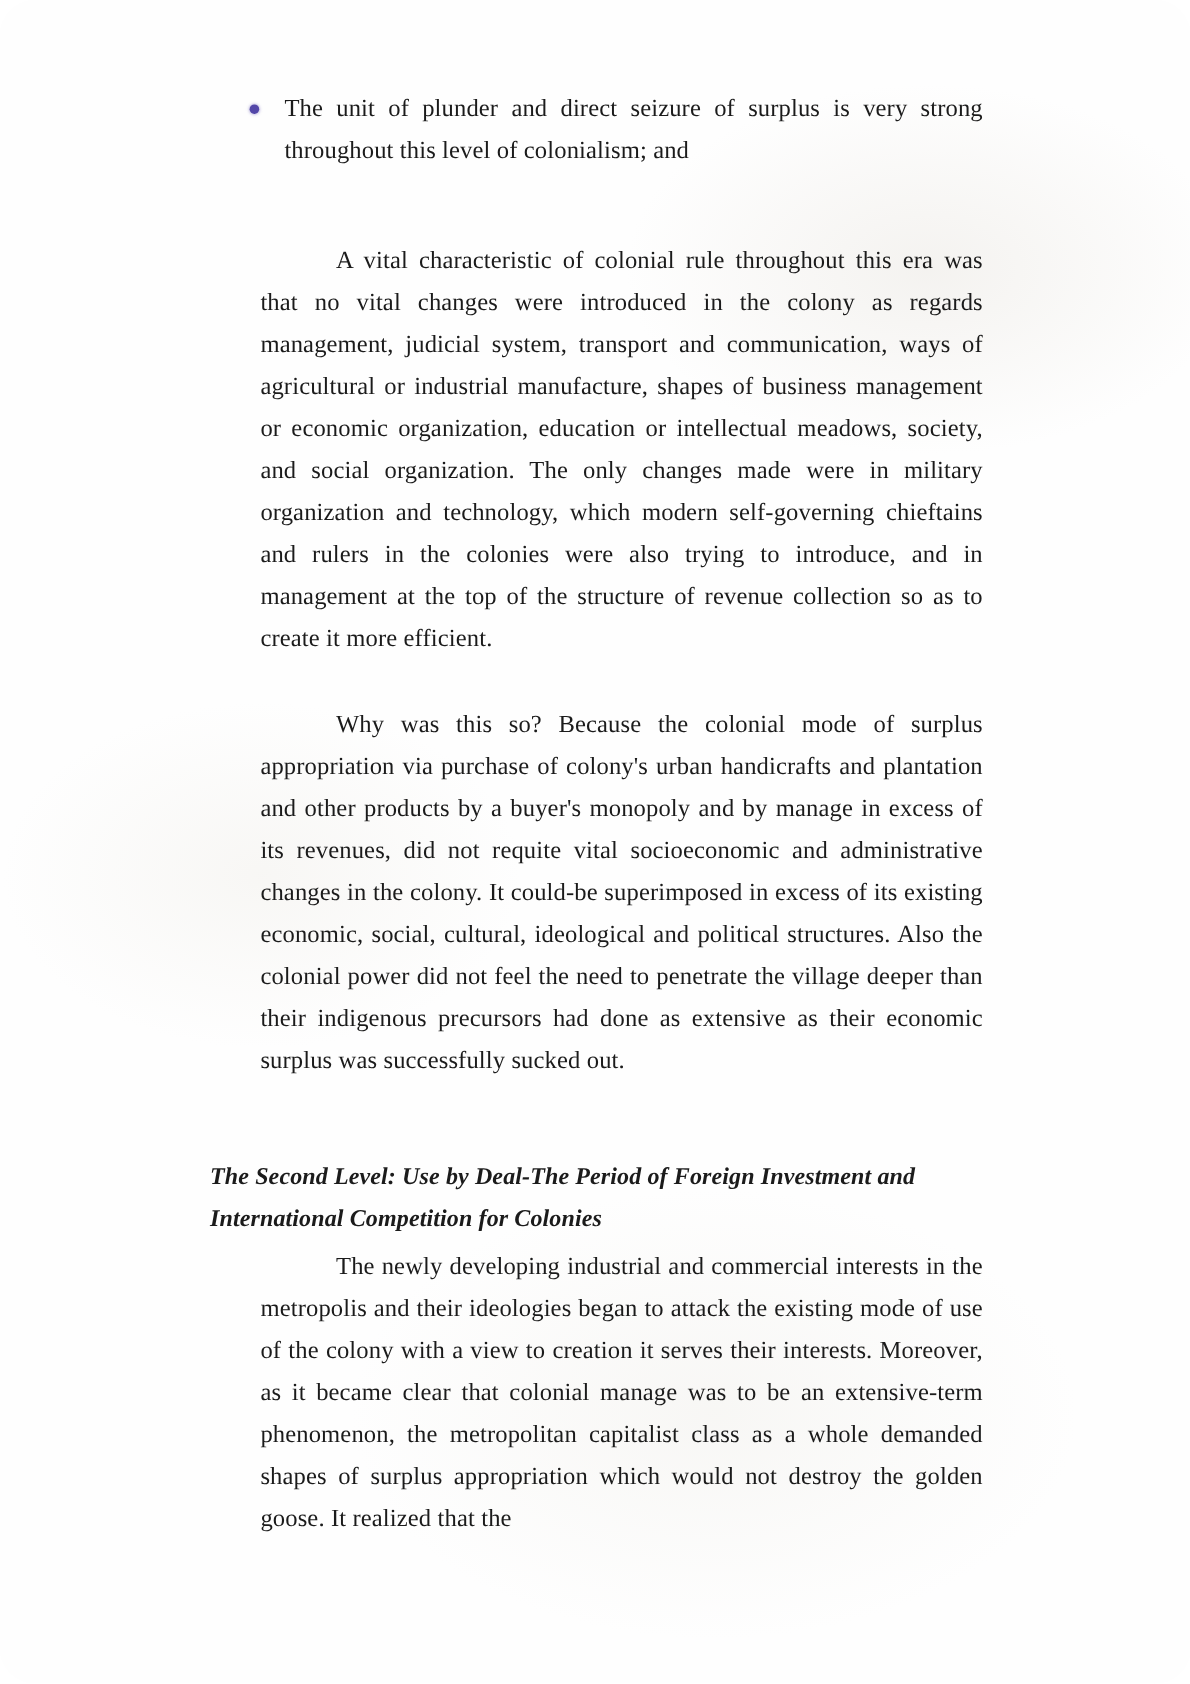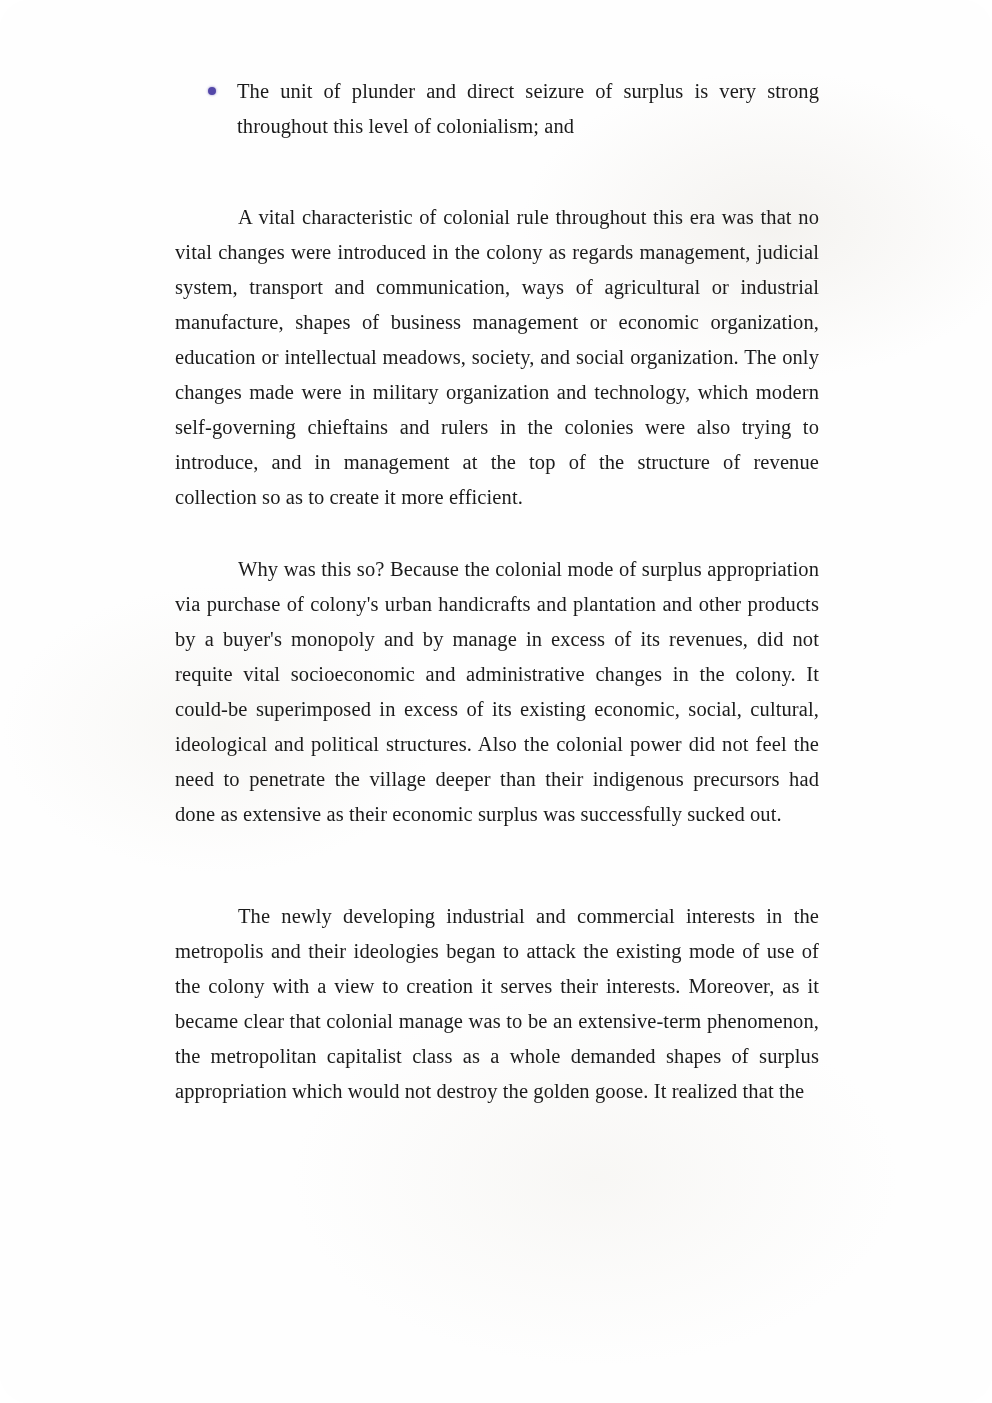--- a/index.html
+++ b/index.html
@@ -71,21 +71,21 @@
     margin: 0;
     font-size: 20.5px;
     line-height: 35px;
     text-align: justify;
     text-justify: inter-word;
     text-indent: 63px;
     letter-spacing: .1px;
     -webkit-hyphens: none;
     hyphens: none;
   }
-  p.body.last-left { text-align-last: left; }
+  p.body.last-left { text-align-last: left; margin-left: 42px; }
 
   .gap-after-list { height: 56px; }
   .gap-para { height: 37px; }
   .gap-before-heading { height: 62px; }
 
   
   .section-heading {
     margin: 0;
     font-size: 20px;
     line-height: 35px;
@@ -113,19 +113,20 @@
     <div class="gap-after-list"></div>
 
     <p class="body last-left">A vital characteristic of colonial rule throughout this era was that no vital changes were introduced in the colony as regards management, judicial system, transport and communication, ways of agricultural or industrial manufacture, shapes of business management or economic organization, education or intellectual meadows, society, and social organization. The only changes made were in military organization and technology, which modern self-governing chieftains and rulers in the colonies were also trying to introduce, and in management at the top of the structure of revenue collection so as to create it more efficient.</p>
 
     <div class="gap-para"></div>
 
     <p class="body last-left">Why was this so? Because the colonial mode of surplus appropriation via purchase of colony's urban handicrafts and plantation and other products by a buyer's monopoly and by manage in excess of its revenues, did not requite vital socioeconomic and administrative changes in the colony. It could-be superimposed in excess of its existing economic, social, cultural, ideological and political structures. Also the colonial power did not feel the need to penetrate the village deeper than their indigenous precursors had done as extensive as their economic surplus was successfully sucked out.</p>
 
     <div class="gap-before-heading"></div>
 
+    <h2 class="section-heading">The Second Level: Use by Deal-The Period of Foreign Investment and International Competition for Colonies</h2>
 
     <div class="gap-after-heading"></div>
 
     <p class="body last-left">The newly developing industrial and commercial interests in the metropolis and their ideologies began to attack the existing mode of use of the colony with a view to creation it serves their interests. Moreover, as it became clear that colonial manage was to be an extensive-term phenomenon, the metropolitan capitalist class as a whole demanded shapes of surplus appropriation which would not destroy the golden goose. It realized that the</p>
 
   </div>
 </div>
 
 </body></html>

